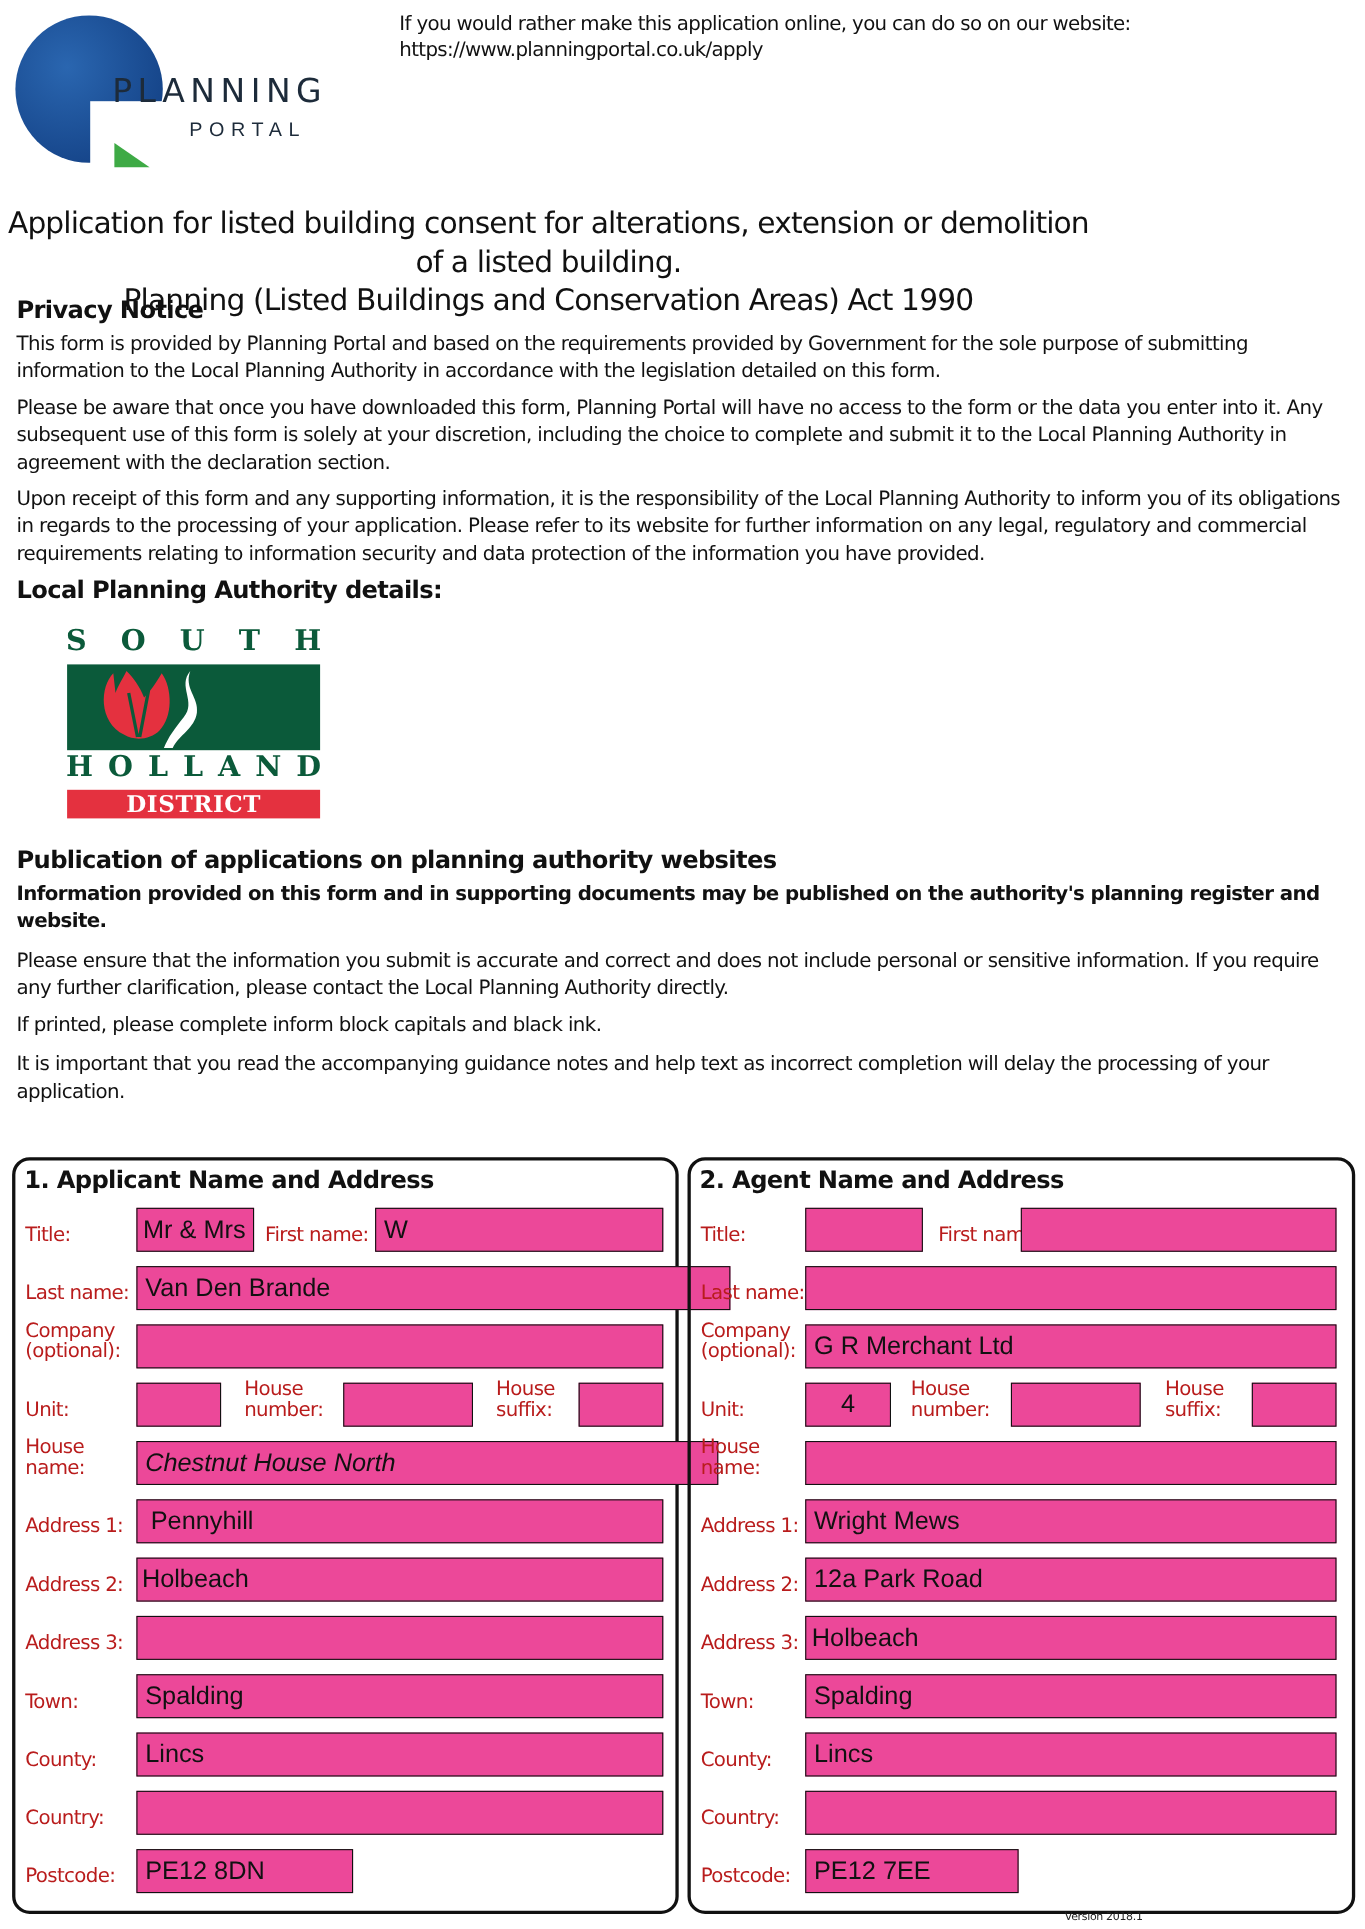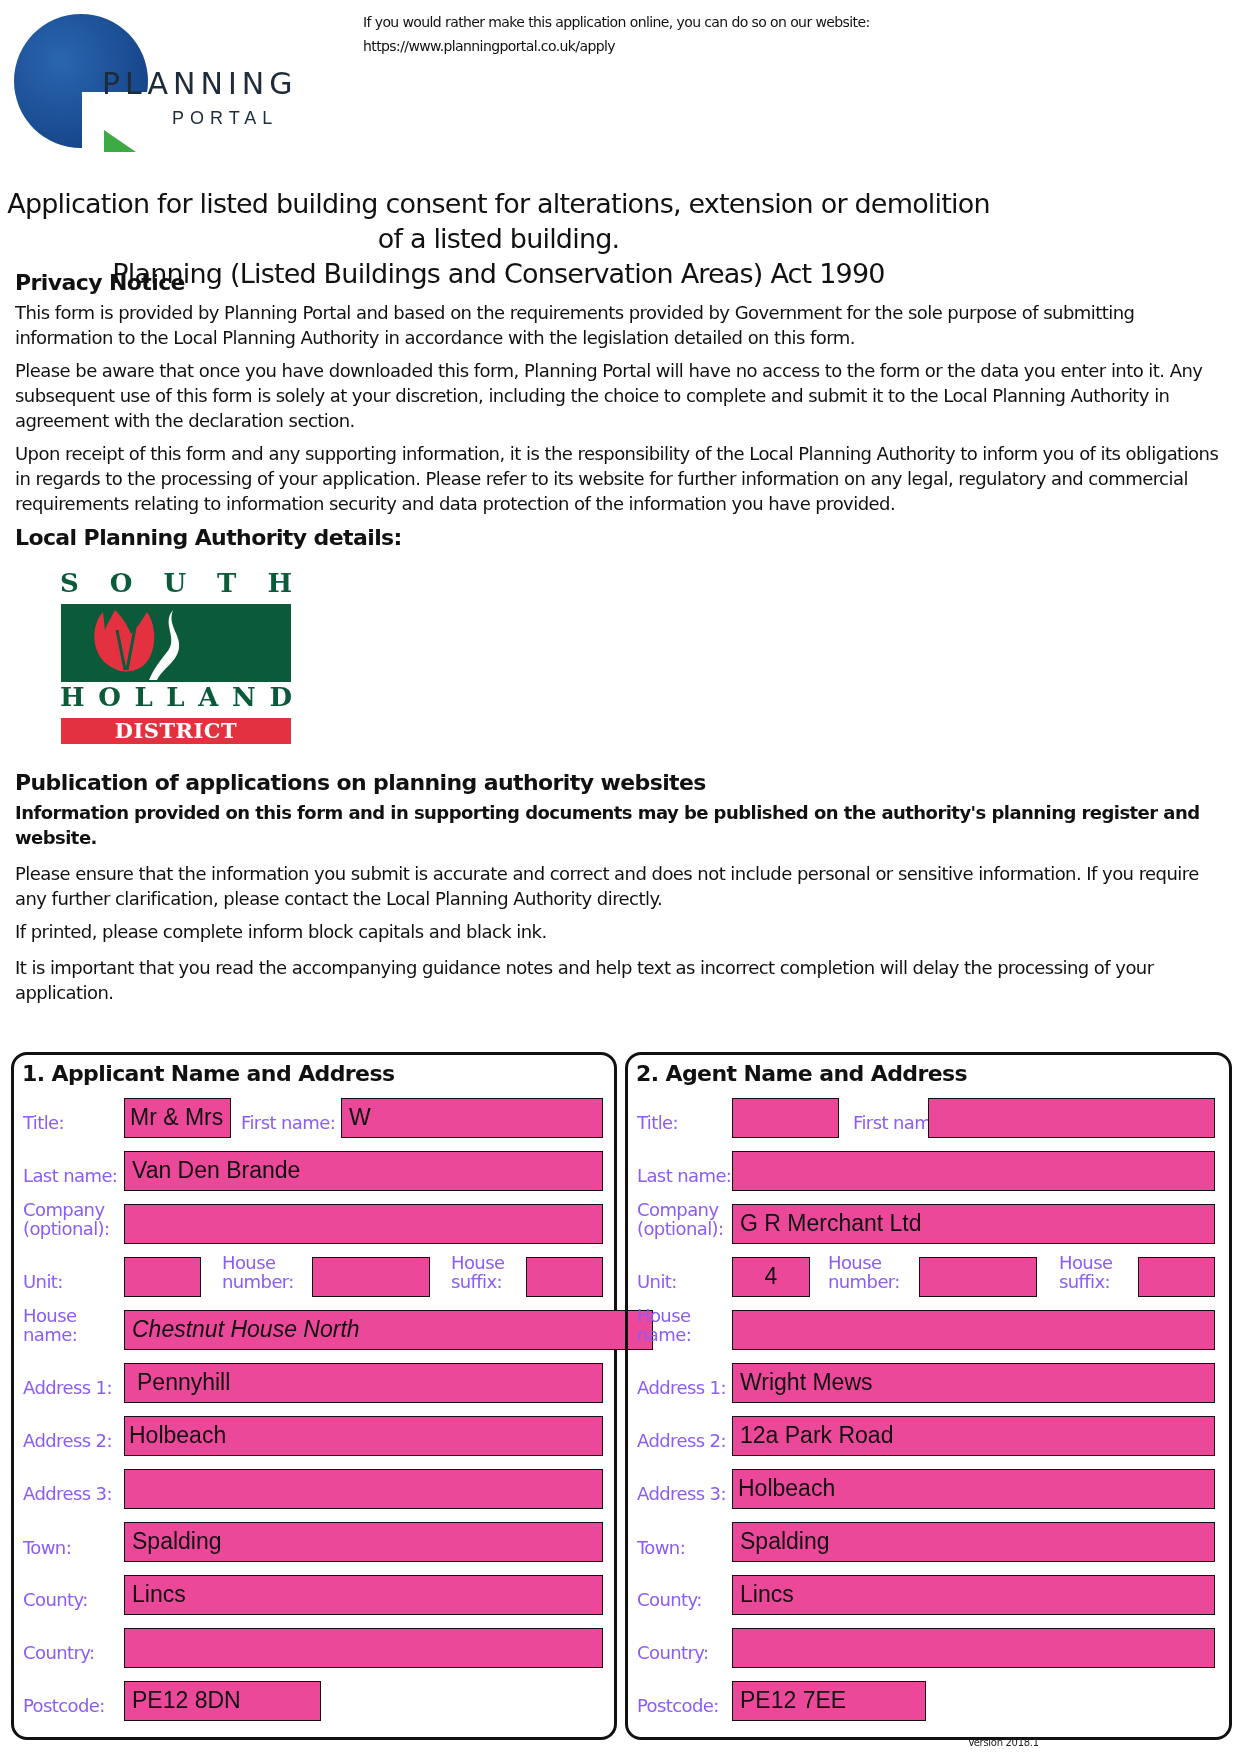--- a/index.html
+++ b/index.html
@@ -12,21 +12,21 @@
   
   .pp-logo { left: 14px; top: 12px; width: 300px; height: 140px; }
   .pp-circle { position: absolute; left: 0; top: 2px; width: 134px; height: 134px; border-radius: 50%;
     background: radial-gradient(circle at 35% 35%, #2a66b0 0%, #17478c 70%, #123a75 100%); }
   .pp-notch { position: absolute; left: 68px; top: 80px; width: 70px; height: 72px; background: #ffffff; }
   .pp-green { position: absolute; left: 90px; top: 118px; width: 0; height: 0;
     border-left: 32px solid #3eaa45; border-top: 22px solid transparent; }
   .pp-planning { position: absolute; left: 88px; top: 54px; font-size: 30px; letter-spacing: 5px; color: #1d2b3a; font-family: "DejaVu Sans", sans-serif; }
   .pp-portal { position: absolute; left: 158px; top: 96px; font-size: 18px; letter-spacing: 6px; color: #1d2b3a; font-family: Liberation Sans, sans-serif; }
 
-  .online-note { left: 363px; top: 10px; font-size: 14px; line-height: 24px; letter-spacing: -0.6px; }
+  .online-note { left: 363px; top: 10px; font-size: 18px; line-height: 24px; letter-spacing: -0.6px; }
 
   .main-title { left: 0; width: 997px; top: 186px; text-align: center; font-size: 27px; line-height: 35px; letter-spacing: -0.8px; color: #111; }
 
   .h-section { font-weight: bold; font-size: 22px; letter-spacing: -0.6px; left: 15px; }
   .para { left: 15px; width: 1215px; font-size: 18px; line-height: 25px; letter-spacing: -0.55px; }
   .para-bold { font-weight: bold; }
 
   
   .sh-logo { left: 60px; top: 568px; width: 232px; height: 180px; }
   .sh-letters { position: absolute; left: 0; width: 232px; display: flex; justify-content: space-between;
@@ -34,21 +34,21 @@
   .sh-green { position: absolute; left: 1px; top: 36px; width: 230px; height: 78px; background: #0b5a3a; }
   .sh-red { position: absolute; left: 1px; top: 150px; width: 230px; height: 26px; background: #e4313f;
     color: #fff; font-family: "DejaVu Serif", serif; font-weight: bold; font-size: 21px; text-align: center; line-height: 26px; letter-spacing: 0.5px; }
 
   
   .panel { border: 3px solid #111; border-radius: 16px; top: 1052px; height: 682px; }
   .panel-left { left: 11px; width: 600px; }
   .panel-right { left: 625px; width: 601px; }
   .panel-title { position: absolute; top: 6px; left: 8px; font-weight: bold; font-size: 22px; letter-spacing: -0.6px; }
 
-  .lbl { position: absolute; font-size: 18px; letter-spacing: -0.6px; line-height: 20px; color: #8b5cf6; }
+  .lbl { position: absolute; font-size: 18px; letter-spacing: -0.6px; line-height: 20px; color: #b91c1c; }
   .lbl2 { line-height: 19px; }
   .fld { position: absolute; border: 1.5px solid #111; background: #ec4899; height: 40px; box-sizing: border-box;
     font-family: "Liberation Sans", sans-serif; font-size: 23px; line-height: 36px; padding-left: 7px; white-space: nowrap; overflow: hidden; color: #111; }
   .fld.center { text-align: center; padding-left: 0; }
 
   .version { left: 946px; top: 1737px; font-size: 10px; letter-spacing: -0.3px; color: #222; margin-left: 22px; }
 </style>
 </head>
 <body>
 
@@ -111,21 +111,21 @@
 
 <div class="abs panel panel-left">
   <div class="panel-title">1.  Applicant Name and Address</div>
 
   <div class="lbl" style="left:9px;top:58px;">Title:</div>
   <div class="fld" style="left:110px;top:43px;width:107px;padding-left:5px;">Mr &amp; Mrs</div>
   <div class="lbl" style="left:227px;top:58px;">First name:</div>
   <div class="fld" style="left:327px;top:43px;width:262px;">W</div>
 
   <div class="lbl" style="left:9px;top:111px;">Last name:</div>
-  <div class="fld" style="left:110px;top:96px;width:479px;">Van Den Brande</div>
+  <div class="fld" style="left:110px;top:96px;width:540px;">Van Den Brande</div>
 
   <div class="lbl lbl2" style="left:9px;top:145px;">
     <div>Company</div>
     <div>(optional):</div>
   </div>
   <div class="fld" style="left:110px;top:149px;width:479px;"></div>
 
   <div class="lbl" style="left:9px;top:217px;">Unit:</div>
   <div class="fld" style="left:110px;top:202px;width:77px;"></div>
   <div class="lbl lbl2" style="left:208px;top:198px;">

